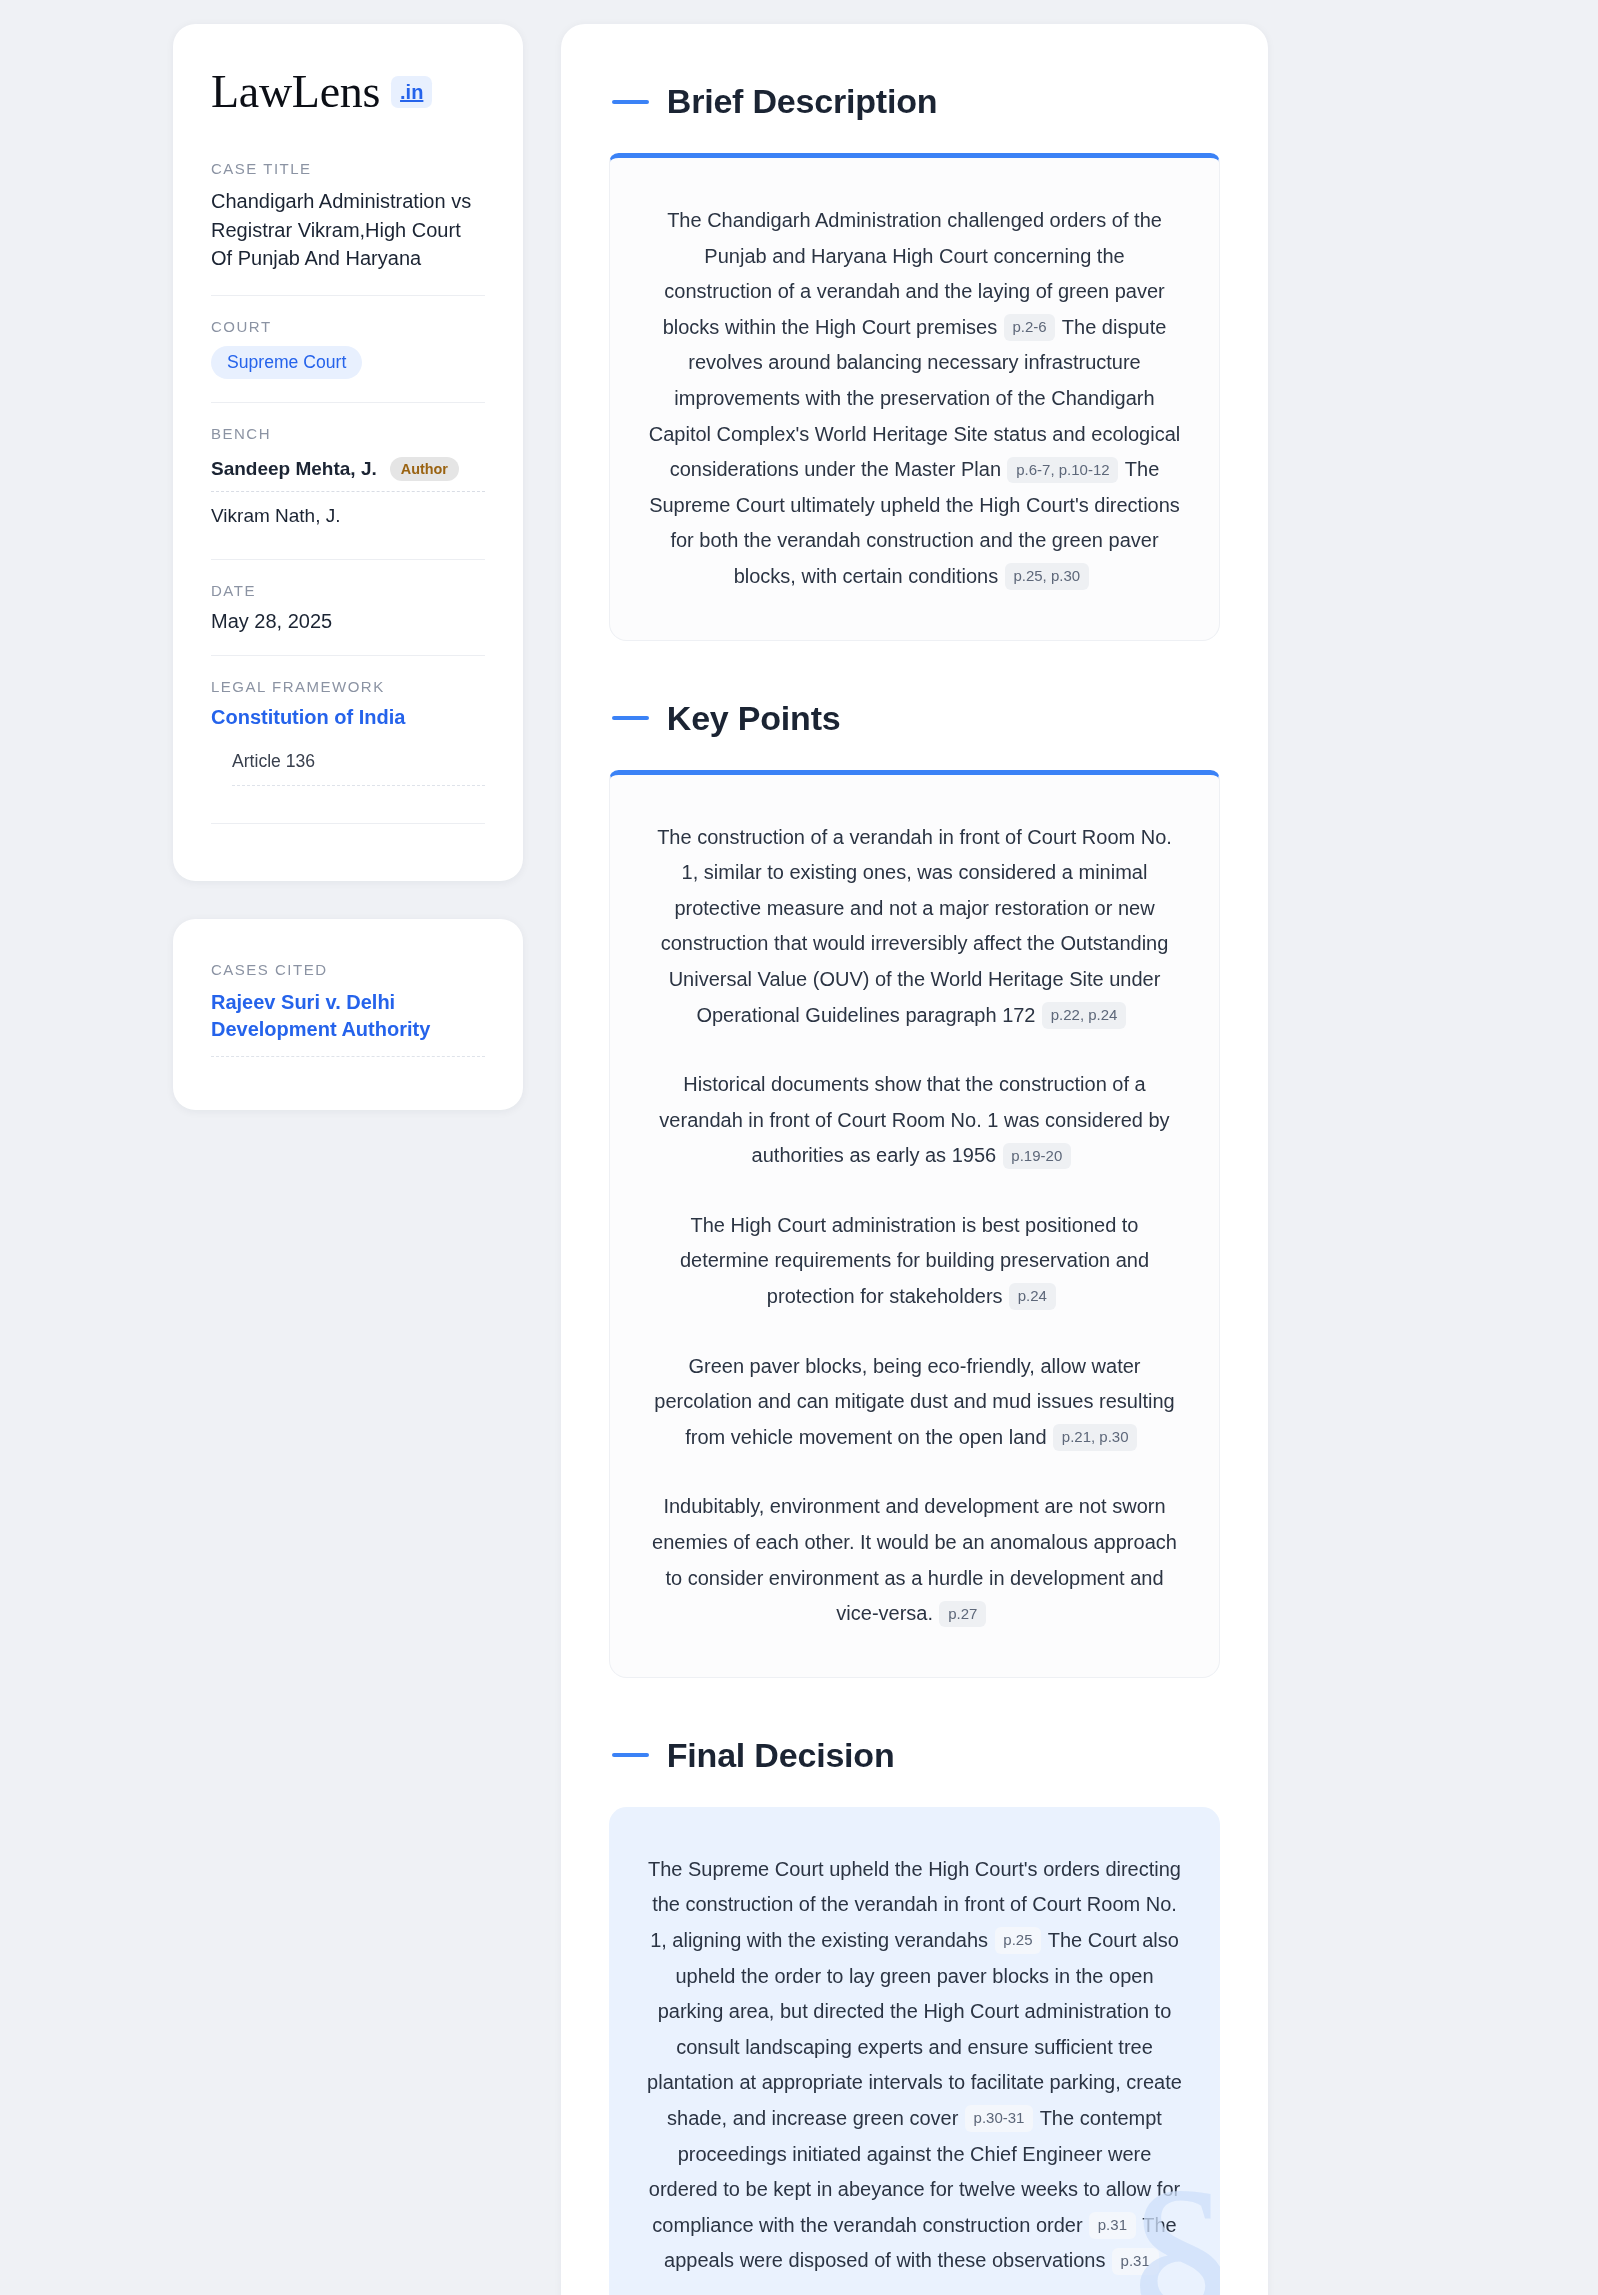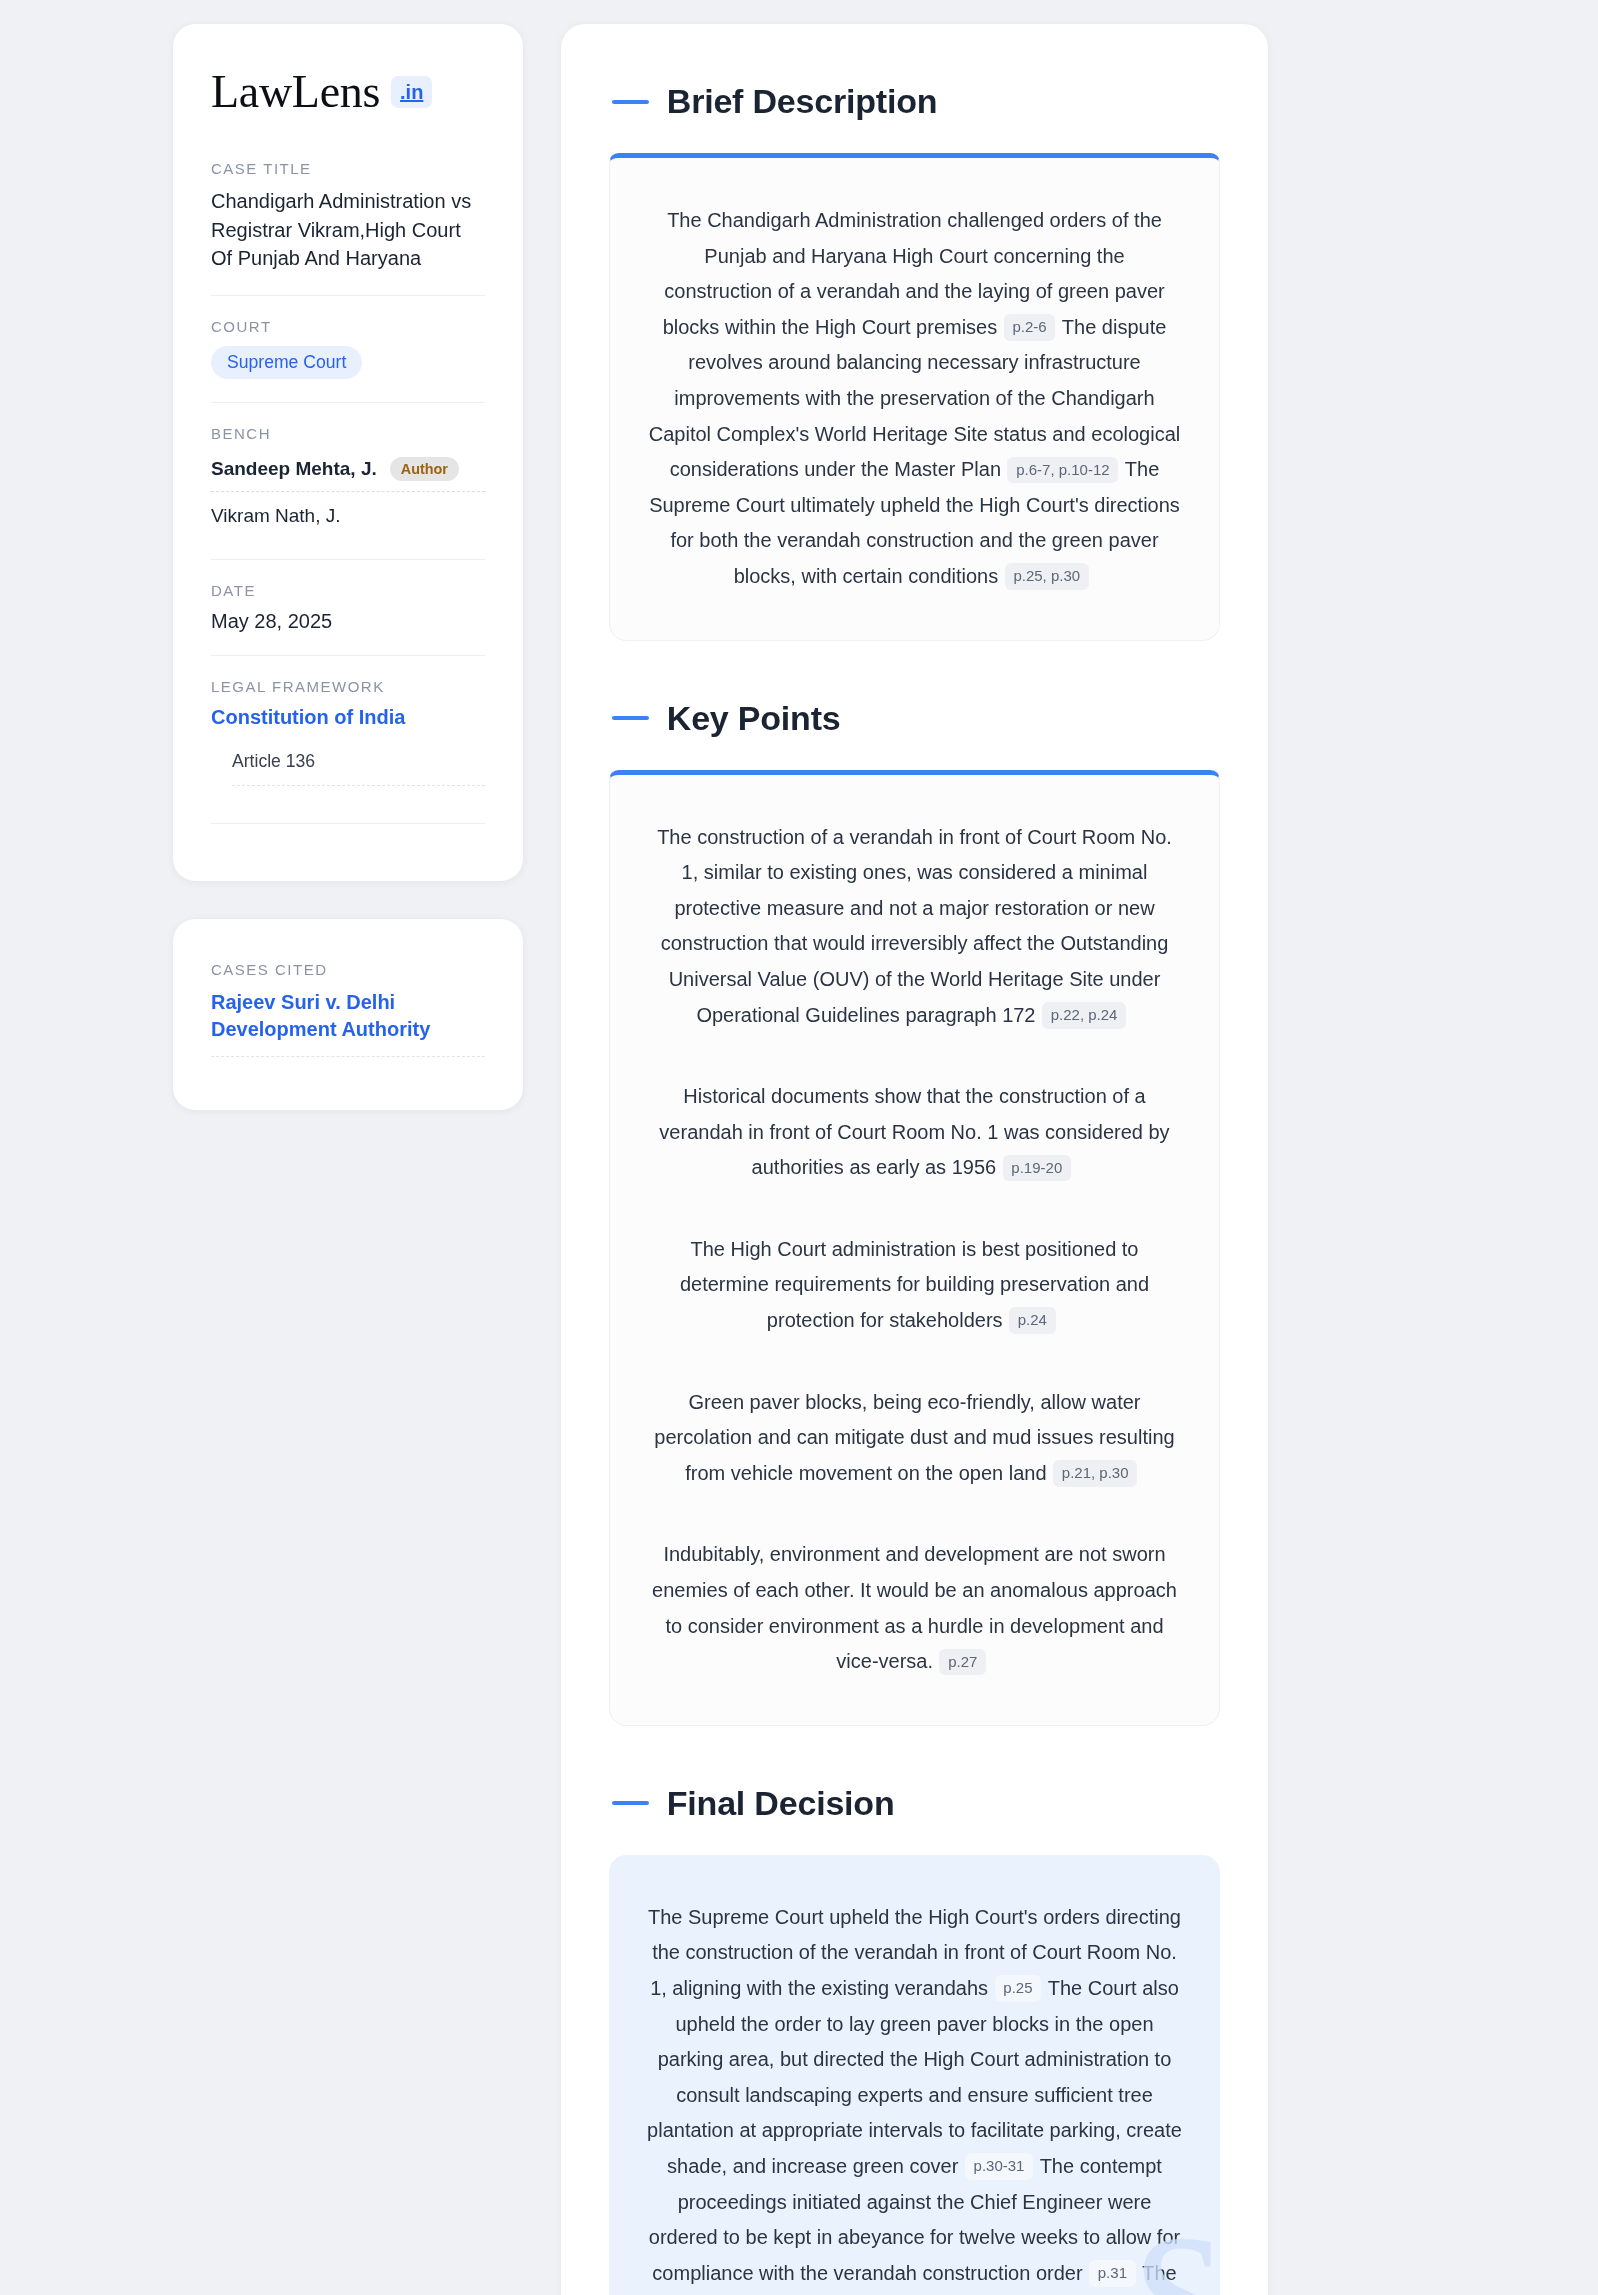--- a/index.html
+++ b/index.html
@@ -203,21 +203,21 @@
     background: #eaf2fe;
     border-radius: 17.6px;
   }
 
   .body-text {
     font-size: 20px;
     line-height: 1.78;
     color: #2b3443;
   }
 
-  .para + .para { margin-top: 46px; }
+  .para + .para { margin-top: 34px; }
 
   .cite {
     display: inline-block;
     background: #eef0f3;
     color: #5d6779;
     font-size: 15px;
     border-radius: 6px;
     padding: 4px 8.8px 4.8px 8.8px;
     line-height: 1.2;
     margin: 0 6.4px;

